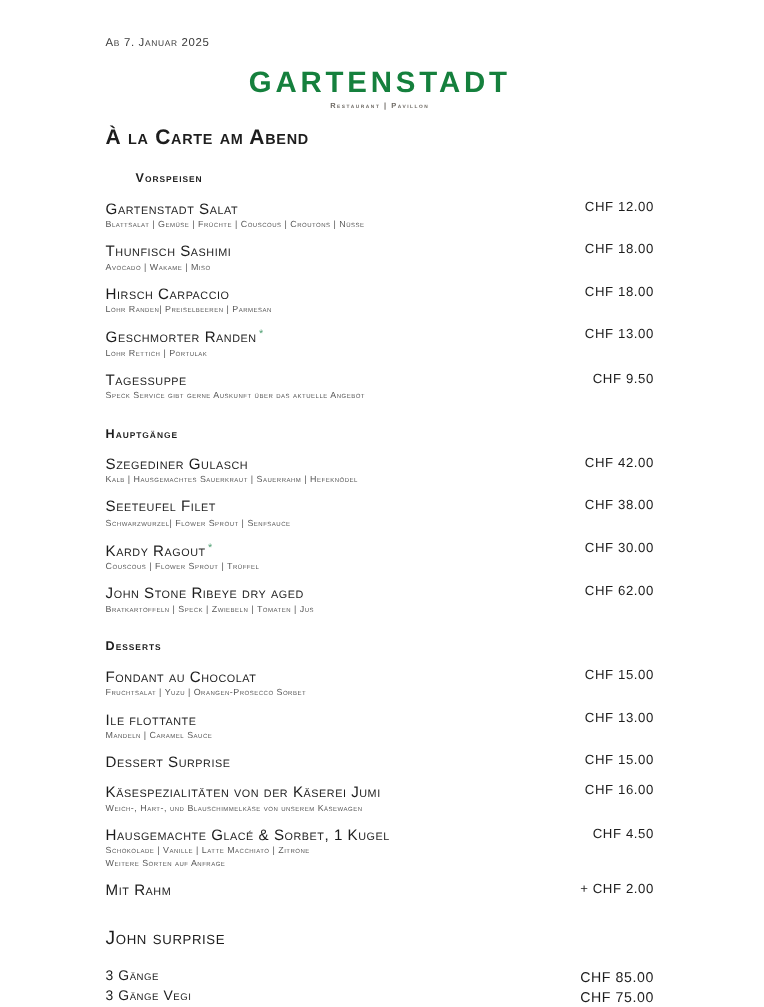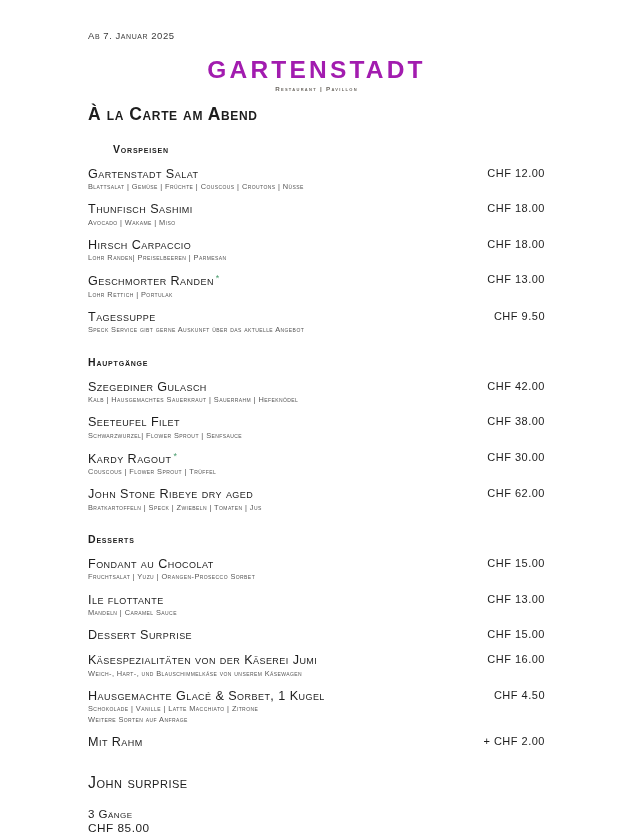--- a/index.html
+++ b/index.html
@@ -33,21 +33,21 @@
 
   
   .brand {
     text-align: center;
     margin: 0 0 4px 0;
   }
   .brand-name {
     font-size: 24.5px;
     font-weight: bold;
     letter-spacing: 3.2px;
-    color: #a21caf;
+    color: #15803d;
     line-height: 1.05;
   }
   .brand-sub {
     font-size: 6.2px;
     font-variant: small-caps;
     font-weight: bold;
     letter-spacing: 1.3px;
     color: #6c6862;
     margin-top: 2px;
   }
@@ -115,24 +115,23 @@
   
   .surprise-title {
     font-size: 16px;
     font-variant: small-caps;
     letter-spacing: 0.5px;
     color: #1d1d1d;
     margin: 24px 0 14px 0;
   }
   .surprise-row {
     display: flex;
-    align-items: flex-start;
+    align-items: flex-end;
     justify-content: space-between;
     margin-bottom: 1px;
-    flex-direction: column;
   }
   .surprise-name {
     font-size: 11.6px;
     font-variant: small-caps;
     letter-spacing: 0.45px;
     color: #1d1d1d;
     line-height: 1.32;
   }
   .surprise-price {
     font-size: 11.8px;

